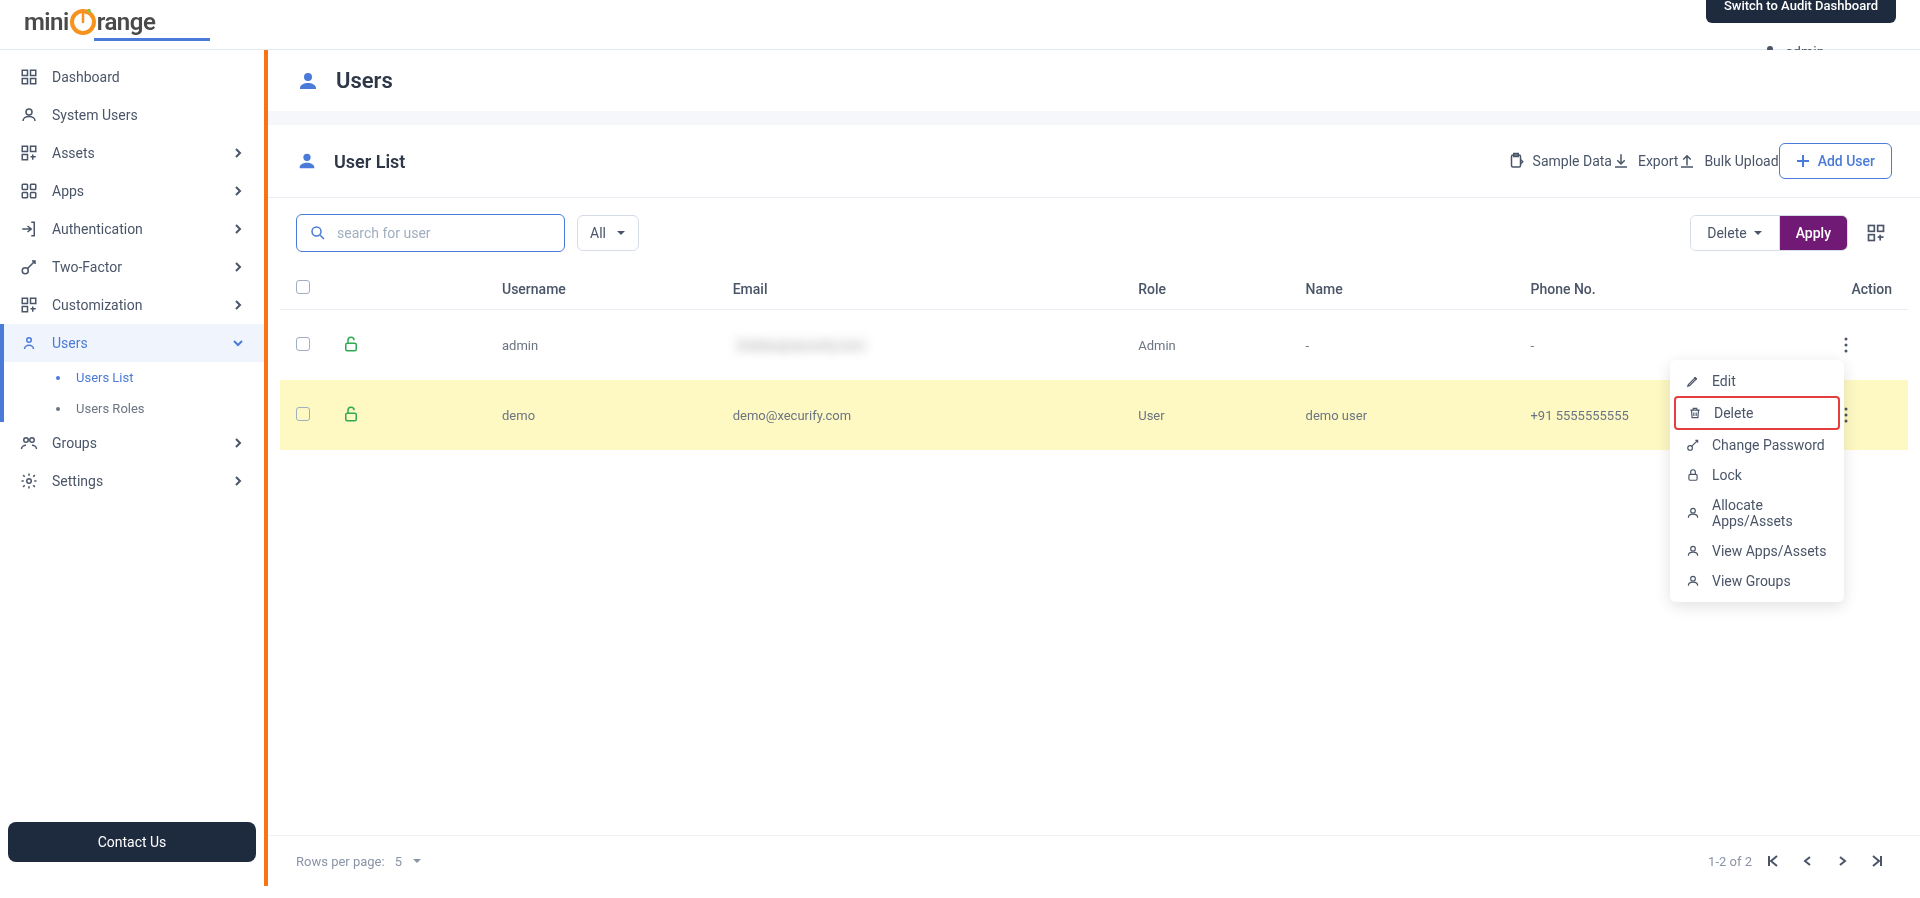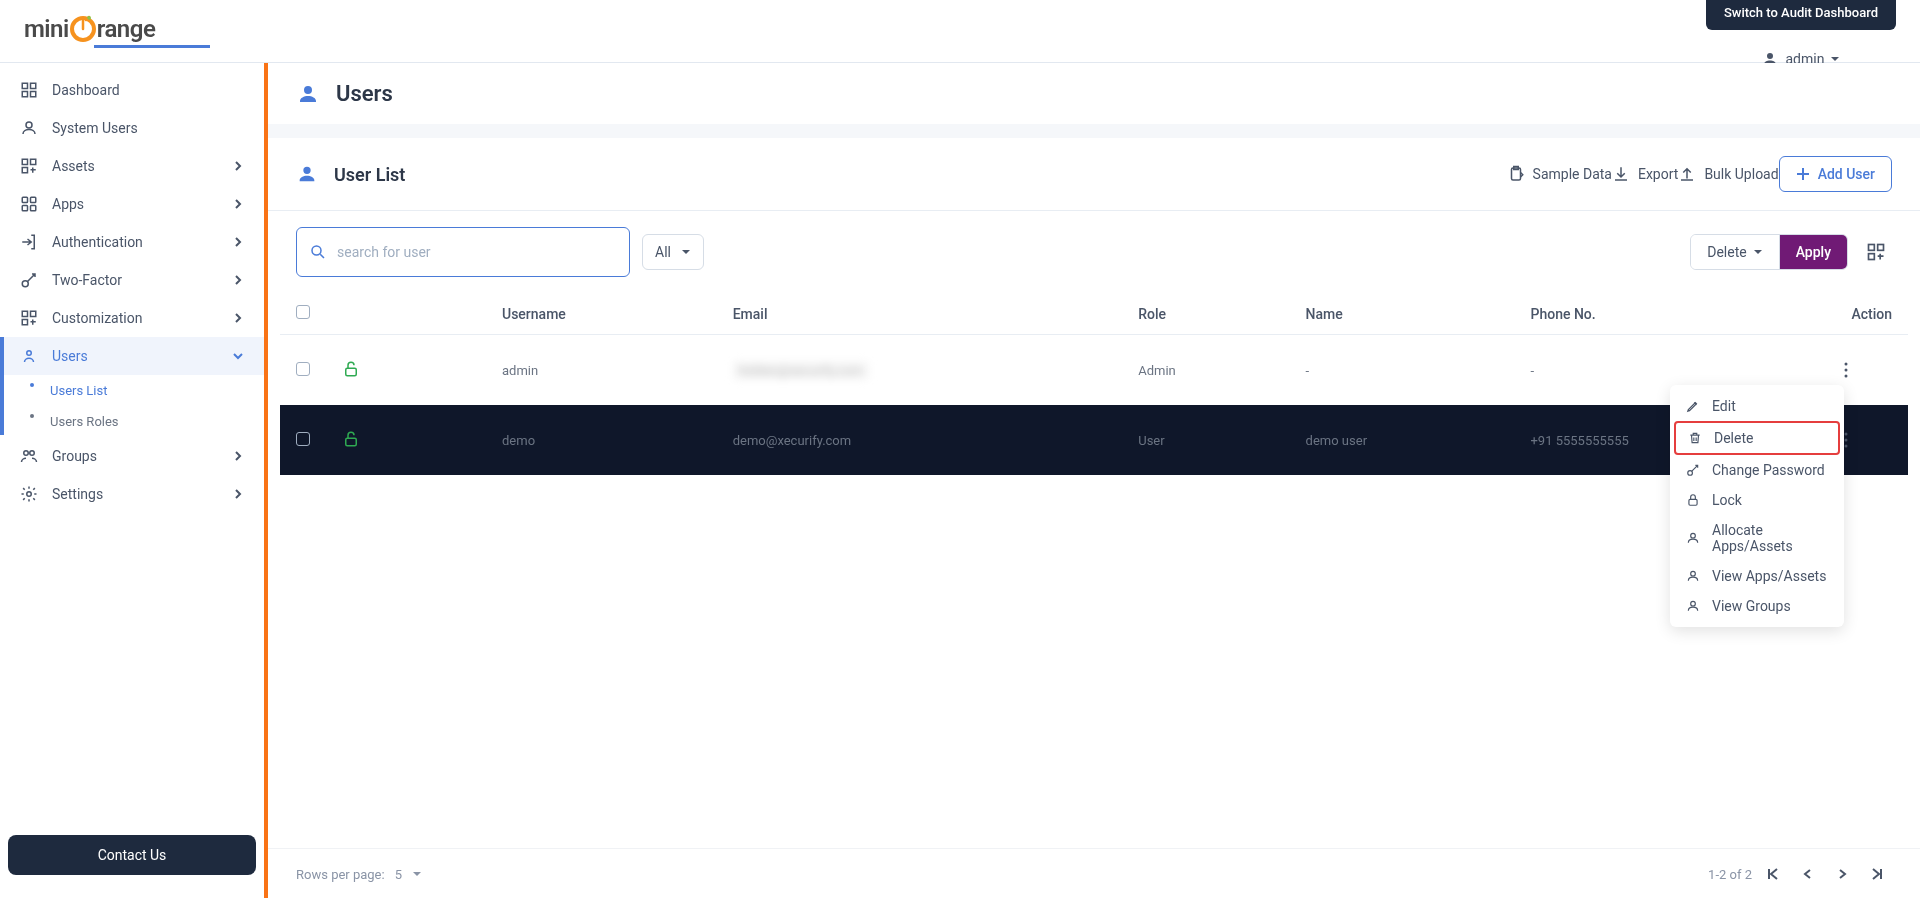--- a/index.html
+++ b/index.html
@@ -1,65 +1,65 @@
 <!DOCTYPE html>
 <html><head>
 <meta charset="utf-8">
 <style>
 * { box-sizing: border-box; margin: 0; padding: 0; font-family: -apple-system, BlinkMacSystemFont, "Segoe UI", Roboto, sans-serif; }
 body { background: #fff; color: #4a5568; font-size: 14px; }
-.topbar { height: 63px; border-bottom: 1px solid #e2e8f0; display: flex; align-items: center; padding: 0 24px; justify-content: space-between; }
+.topbar { height: 50px; border-bottom: 1px solid #e2e8f0; display: flex; align-items: center; padding: 0 24px; justify-content: space-between; }
 .logo { display: flex; align-items: center; font-weight: 600; font-size: 24px; letter-spacing: -0.5px; color: #4a4a4a; }
 .logo .mini { color: #4a4a4a; }
 .logo .orange-o { color: #f6921e; font-weight: 700; display: inline-flex; align-items: center; }
 .logo .range { color: #4a4a4a; }
 .logo-under { width: 116px; height: 3px; background: #4a7bd8; margin-top: 2px; margin-left: 70px; }
 .logo-wrap { display: flex; flex-direction: column; }
 .topbar-right { display: flex; align-items: center; gap: 20px; flex-direction: column; }
 .btn-dark { background: #1e2a3e; color: #fff; border: none; border-radius: 6px; padding: 10px 18px; font-size: 13px; cursor: pointer; font-weight: 500; }
 .user-menu { display: flex; align-items: center; gap: 6px; color: #4a5568; cursor: pointer; }
 .layout { display: flex; height: calc(100vh - 62px); }
 .sidebar { width: 268px; border-right: 4px solid #f97316; overflow-y: auto; padding-top: 8px; position: relative; }
 .nav-item { display: flex; align-items: center; padding: 10px 20px; cursor: pointer; color: #4a5568; gap: 14px; font-size: 14px; position: relative; }
 .nav-item.active { color: #4a7bd8; background: #f0f4fc; }
 .nav-item.active::before { content: ''; position: absolute; left: 0; top: 0; bottom: 0; width: 4px; background: #4a7bd8; }
 .nav-item .chev { margin-left: auto; }
-.sub-item { display: flex; align-items: flex-start; padding: 8px 20px 8px 50px; font-size: 13px; color: #6b7483; cursor: pointer; gap: 12px; position: relative; }
+.sub-item { display: flex; align-items: center; padding: 8px 20px 8px 50px; font-size: 13px; color: #6b7483; cursor: pointer; gap: 12px; position: relative; margin-left: 26px; }
 .sub-item::before { content: ''; position: absolute; left: 30px; width: 4px; height: 4px; background: #6b7483; border-radius: 50%; }
 .sub-item.sub-active { color: #4a7bd8; }
 .sub-item.sub-active::before { background: #4a7bd8; }
 .sidebar-marker { position: absolute; left: 0; width: 4px; background: #4a7bd8; }
 .contact-btn { position: absolute; bottom: 24px; left: 8px; right: 8px; background: #1e2a3e; color: #fff; border: none; border-radius: 8px; padding: 12px; font-size: 14px; cursor: pointer; }
 .main { flex: 1; background: #fff; display: flex; flex-direction: column; overflow: hidden; }
 .page-header { display: flex; align-items: center; gap: 16px; padding: 18px 28px; }
 .page-header .hdr-icon { color: #4a7bd8; }
 .page-header h1 { font-size: 22px; font-weight: 600; color: #2d3748; }
 .content-card { margin: 0 0 0 0; background: #fff; flex: 1; display: flex; flex-direction: column; }
 .card-header { display: flex; align-items: center; padding: 18px 28px; border-bottom: 1px solid #e8edf3; }
 .card-header .hdr-icon { color: #4a7bd8; margin-right: 16px; }
 .card-header h2 { font-size: 18px; font-weight: 600; color: #2d3748; flex: 0 0 auto; }
 .card-header .actions { margin-left: auto; display: flex; align-items: center; }
 .link-action { display: flex; align-items: center; gap: 8px; color: #4a5568; cursor: pointer; font-size: 14px; }
 .btn-outline { border: 1px solid #4a7bd8; color: #4a7bd8; background: #fff; border-radius: 6px; padding: 9px 16px; font-size: 14px; cursor: pointer; display: flex; align-items: center; gap: 8px; font-weight: 500; }
 .filter-bar { display: flex; align-items: center; padding: 16px 28px; gap: 12px; }
-.search-box { width: 334px; border: 1.5px solid #4a7bd8; border-radius: 6px; display: flex; align-items: center; padding: 15px 12px; gap: 10px; }
+.search-box { width: 269px; border: 1.5px solid #4a7bd8; border-radius: 6px; display: flex; align-items: center; padding: 9px 12px; gap: 10px; }
 .search-box input { border: none; outline: none; flex: 1; font-size: 14px; color: #4a5568; }
 .search-box input::placeholder { color: #a0aec0; }
 .dropdown { border: 1px solid #d6dde6; border-radius: 6px; padding: 9px 12px; display: flex; align-items: center; gap: 10px; cursor: pointer; font-size: 14px; color: #4a5568; background: #fff; }
 .filter-right { margin-left: auto; display: flex; gap: 12px; align-items: center; }
 .btn-group { display: flex; border: 1px solid #d6dde6; border-radius: 6px; overflow: hidden; }
 .btn-group button { border: none; padding: 9px 16px; font-size: 14px; cursor: pointer; display: flex; align-items: center; gap: 6px; }
 .btn-group .btn-del { background: #fff; color: #4a5568; border-right: 1px solid #d6dde6; }
 .btn-group .btn-apply { background: #701a75; color: #fff; font-weight: 500; }
 .grid-icon-btn { padding: 6px; cursor: pointer; color: #4a5568; }
 .table-wrap { padding: 0 12px; flex: 1; position: relative; }
 table { width: 100%; border-collapse: collapse; }
 thead th { text-align: left; font-weight: 500; color: #4a5568; padding: 12px 16px; border-bottom: 1px solid #e8edf3; font-size: 14px; }
 tbody td { padding: 12px 16px; font-size: 13px; color: #6b7483; }
-tbody tr.row-hl { background: #0f172a; }
+tbody tr.row-hl { background: #fef9c3; }
 .checkbox { width: 14px; height: 14px; border: 1.5px solid #a0aec0; border-radius: 3px; display: inline-block; }
 .lock-icon { color: #2faa52; }
 .kebab { cursor: pointer; color: #4a5568; padding: 4px; }
 .email-blur { filter: blur(4px); background: #f7f7f7; padding: 2px 6px; border-radius: 3px; color: #bbb; }
 .context-menu { position: absolute; background: #fff; box-shadow: 0 4px 16px rgba(0,0,0,0.12); border-radius: 6px; padding: 6px 4px; z-index: 100; width: 174px; }
 .context-menu .menu-item { display: flex; align-items: center; gap: 12px; padding: 7px 12px; font-size: 14px; color: #4a5568; cursor: pointer; border-radius: 4px; }
 .context-menu .menu-item.highlighted { border: 2px solid #e53e3e; }
 .footer-bar { display: flex; align-items: center; padding: 14px 28px; font-size: 13px; color: #8a94a6; border-top: 1px solid #f0f2f5; }
 .footer-bar .rpp { display: flex; align-items: center; gap: 10px; }
 .footer-bar .pager { margin-left: auto; display: flex; align-items: center; gap: 6px; }

